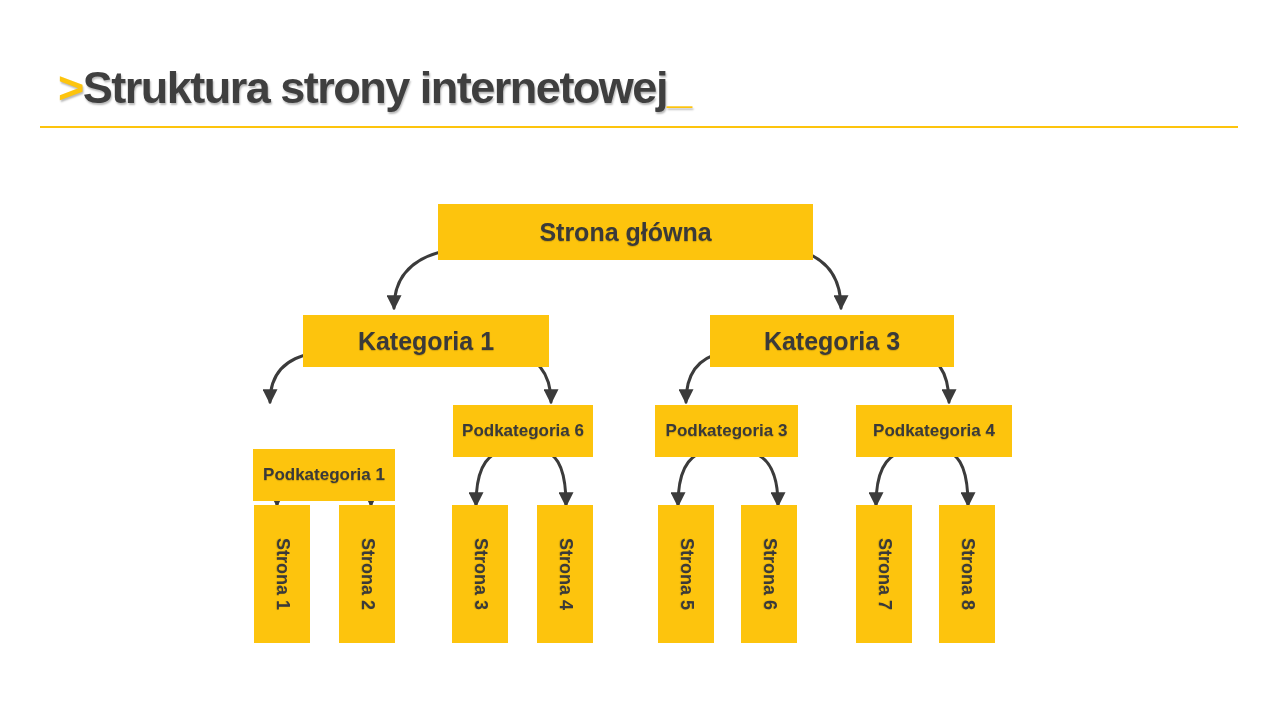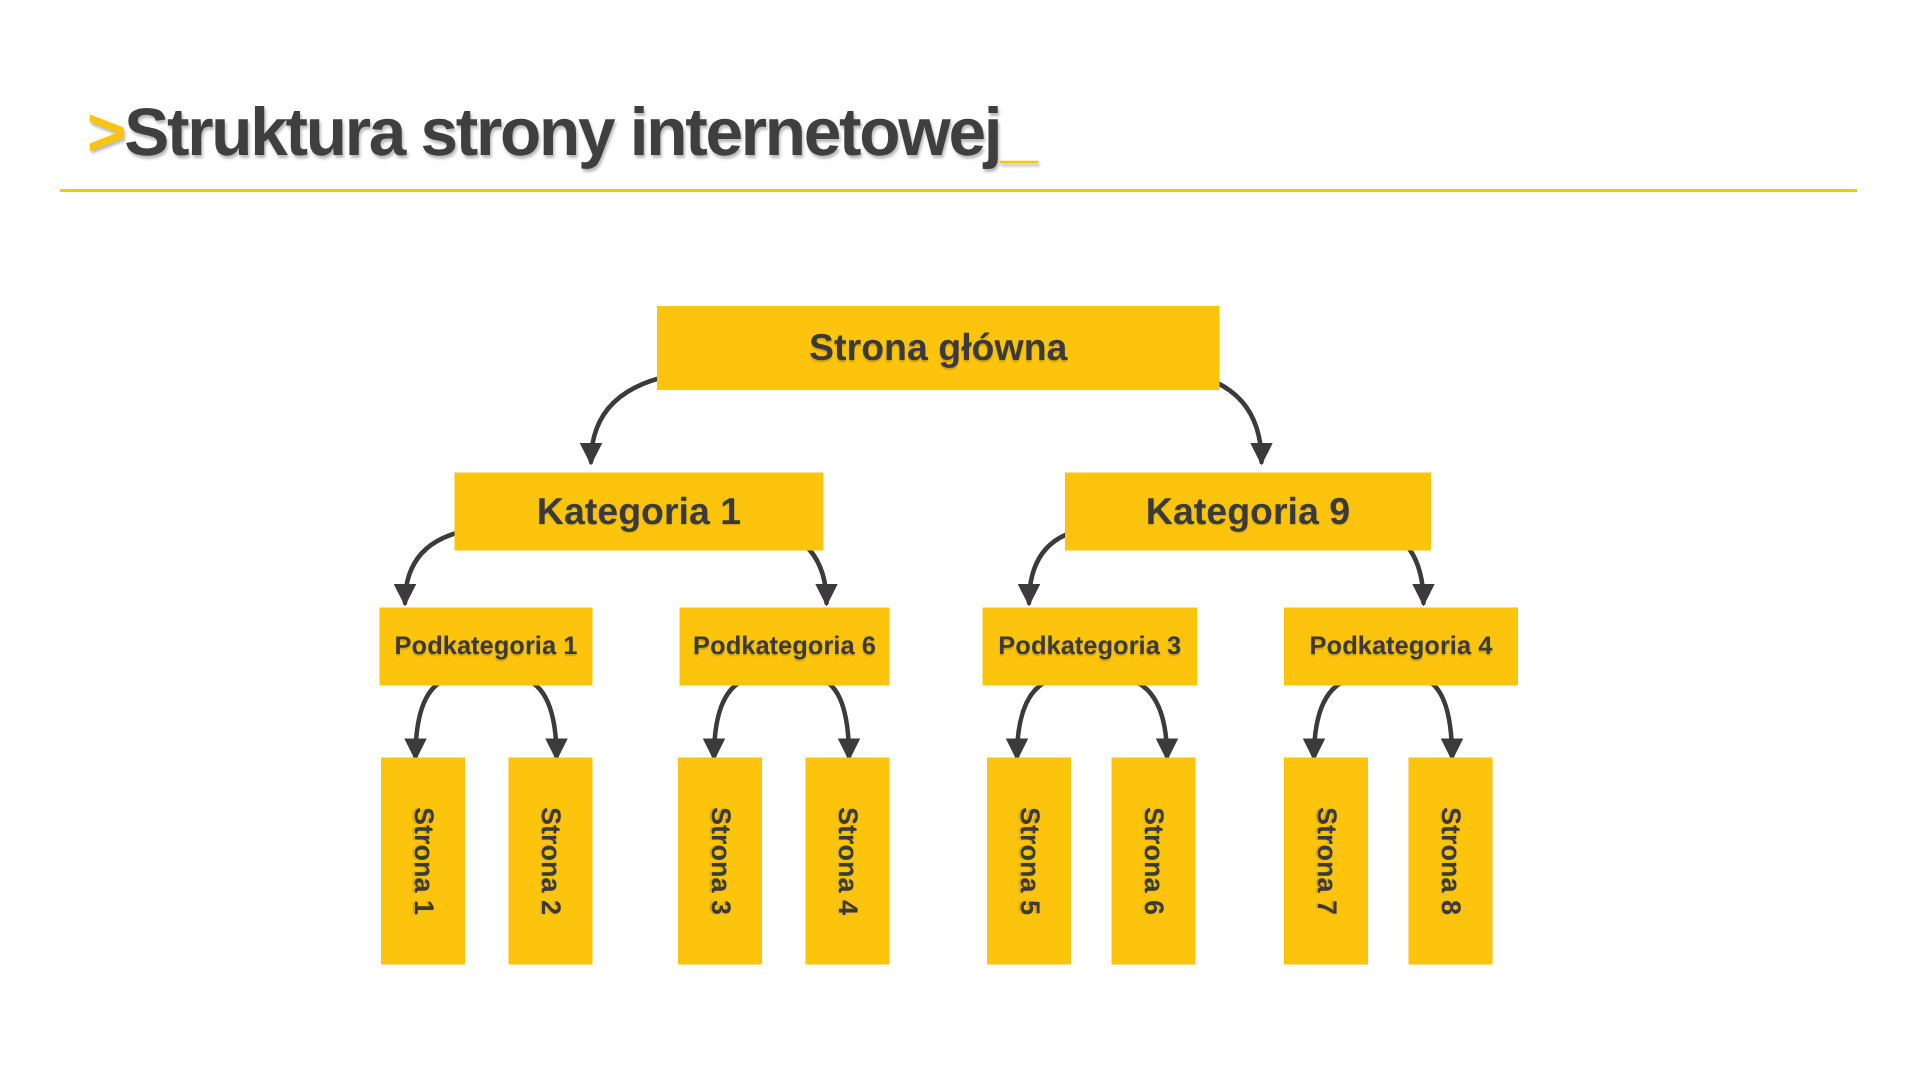--- a/index.html
+++ b/index.html
@@ -38,21 +38,21 @@
     background:var(--accent);
     color:var(--node-text);
     font-weight:bold;
     display:flex;align-items:center;justify-content:center;
     text-shadow:0 1px 1px rgba(0,0,0,0.18);
   }
   .node-root  {left:438px;top:204px;width:375px;height:56px;font-size:25px;}
   .node-k1    {left:303px;top:315px;width:246px;height:52px;font-size:25px;}
   .node-k2    {left:710px;top:315px;width:244px;height:52px;font-size:25px;}
   .node-p     {top:405px;height:52px;font-size:17px;}
-  .node-p1    {left:253px;width:142px;}
+  .node-p1    {left:253px;width:142px;margin-top:44px;}
   .node-p2    {left:453px;width:140px;}
   .node-p3    {left:655px;width:143px;}
   .node-p4    {left:856px;width:156px;}
   .node-s     {top:505px;width:56px;height:138px;font-size:18px;}
   .node-s1{left:254px;} .node-s2{left:339px;}
   .node-s3{left:452px;} .node-s4{left:537px;}
   .node-s5{left:658px;} .node-s6{left:741px;}
   .node-s7{left:856px;} .node-s8{left:939px;}
   .v-label{
     position:absolute;left:50%;top:50%;
@@ -96,21 +96,21 @@
     </svg>
 
     <div class="node node-root">
       <span>Strona główna</span>
     </div>
 
     <div class="node node-k1">
       <span>Kategoria 1</span>
     </div>
     <div class="node node-k2">
-      <span>Kategoria 9</span>
+      <span>Kategoria 3</span>
     </div>
 
     <div class="node node-p node-p1">
       <span>Podkategoria 1</span>
     </div>
     <div class="node node-p node-p2">
       <span>Podkategoria 6</span>
     </div>
     <div class="node node-p node-p3">
       <span>Podkategoria 3</span>

